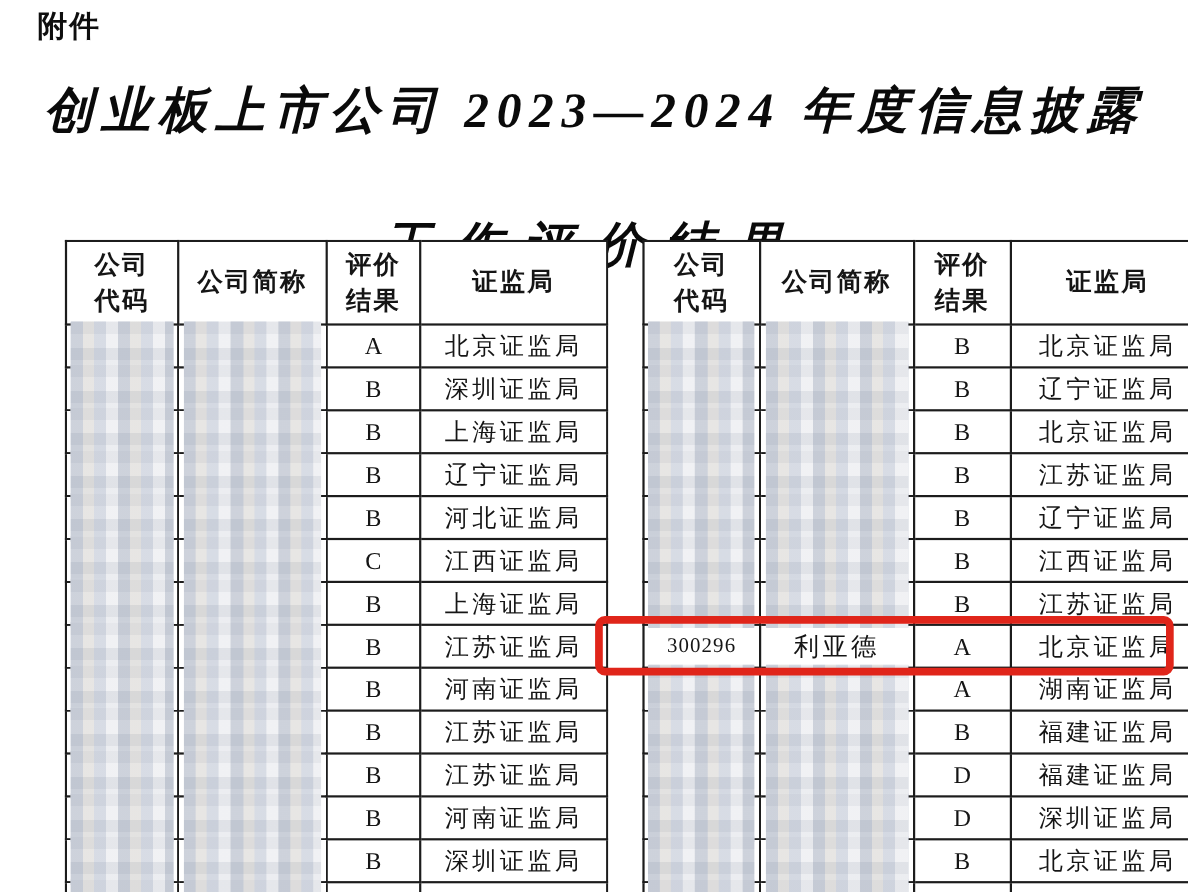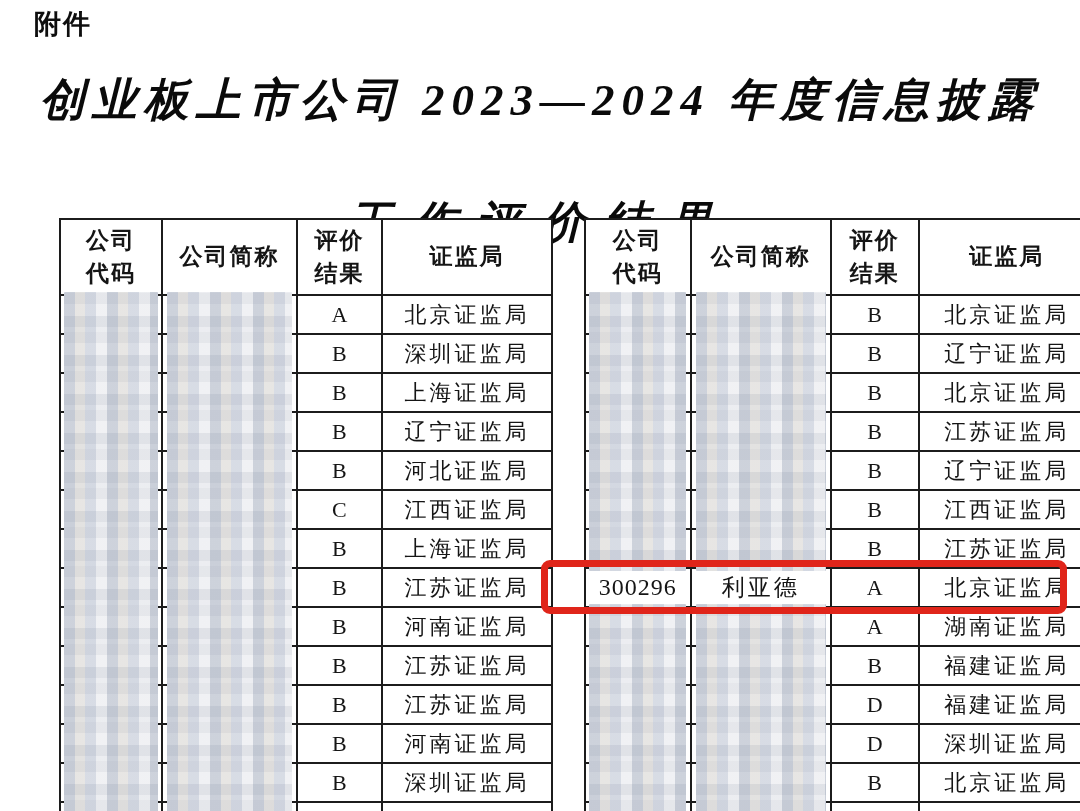--- a/index.html
+++ b/index.html
@@ -56,21 +56,21 @@
   }
   thead tr { height: 76px; }
   tbody tr { height: 39px; }
 
   th {
     font-size: 23px; font-weight: 700;
     letter-spacing: 2px; line-height: 1.3;
   }
   .two-line { display: inline-block; width: 56px; line-height: 1.45; }
 
-  td.code   { font-size: 24px; letter-spacing: 1px; }
+  td.code   { font-size: 19px; letter-spacing: 1px; }
   td.name   { font-size: 23px; letter-spacing: 3px; margin-left: 44px; }
   td.result { font-size: 22px; letter-spacing: 0; }
   td.bureau { font-size: 22px; letter-spacing: 3px; }
 
   td.cen { position: relative; }
   .mosaic {
     position: absolute; left: 3%; right: 3%; top: -4px; bottom: -4px;
     z-index: 3; border-radius: 1px;
     background-image:
       repeating-linear-gradient(90deg,

